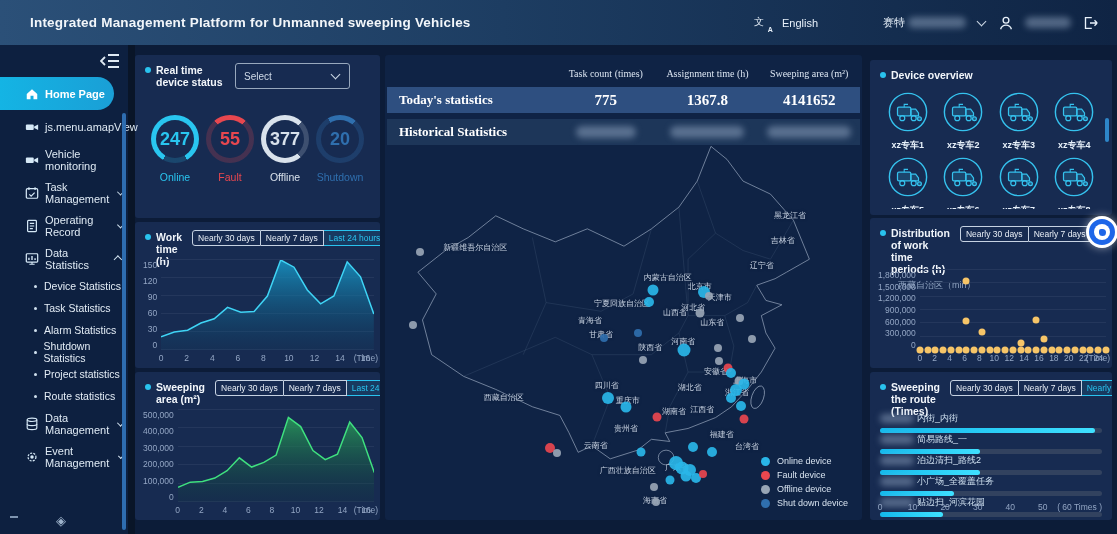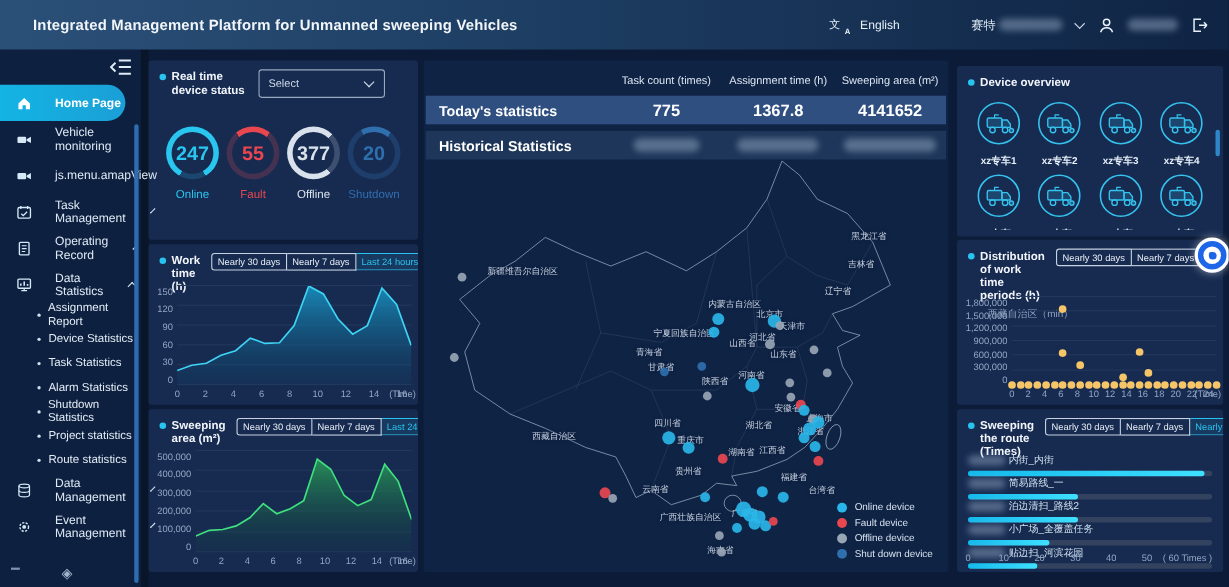--- a/index.html
+++ b/index.html
@@ -19,21 +19,21 @@
   .blurred { display:inline-block; background:rgba(165,185,210,.45); border-radius:6px; filter:blur(3px); }
   .chev { width:7px; height:7px; border-right:1.5px solid #cdd9e6; border-bottom:1.5px solid #cdd9e6; transform:rotate(45deg); margin:0 2px 3px 2px;}
   .hicon { width:18px; height:18px; }
   .hicon svg { width:100%; height:100%; }
 
   
   #sidebar { position:absolute; left:0; top:45px; width:128px; height:489px; background:#0d2040; z-index:20;}
   #collapse { position:absolute; right:8px; top:8px; width:20px; height:16px; cursor:pointer;}
   #sidebar-scroll { position:absolute; right:2px; top:68px; bottom:4px; width:4px; background:#2e6db0; border-radius:2px;}
   #nav { position:absolute; left:0; top:32px; width:122px; }
-  .nav-item { display:flex; align-items:center; height:33px; padding-left:14px; color:#dfeaf4; font-size:11px; cursor:pointer; gap:21px;}
+  .nav-item { display:flex; align-items:center; height:33px; padding-left:24px; color:#dfeaf4; font-size:11px; cursor:pointer; gap:6px;}
   .nav-item .nicon { width:15px; height:15px; flex:0 0 15px; display:flex; align-items:center; justify-content:center;}
   .nav-item .nicon svg { width:14px; height:14px;}
   .nav-item.active { background:linear-gradient(90deg,#14b4e4,#1a9fd6); border-radius:0 17px 17px 0; color:#ffffff; font-weight:bold; width:114px;}
   .nav-item .nchev { margin-left:2px; width:6px; height:6px; border-right:1.2px solid #cfe0ee; border-bottom:1.2px solid #cfe0ee;}
   .nav-item .nchev.down { transform:rotate(45deg) translateY(-2px);}
   .nav-item .nchev.up { transform:rotate(-135deg) translateY(-1px);}
   .nav-sub { display:flex; align-items:center; height:22px; padding-left:34px; color:#e3ecf5; font-size:10.5px; cursor:pointer; gap:7px;}
   .nav-sub .dot { width:3px; height:3px; background:#cfe0ee; border-radius:50%;}
   #gem { position:absolute; bottom:6px; left:56px; color:#9fb4cc; font-size:13px;}
   #dash-mini { position:absolute; bottom:16px; left:10px; width:8px; height:2px; background:#7e94b0;}
@@ -67,21 +67,21 @@
   .plot svg.series { position:absolute; inset:0; width:100%; height:100%;}
   .gline { position:absolute; left:0; right:0; height:1px; background:#24375c;}
   .xticks { height:14px; position:relative; color:#93a6c4; font-size:8.5px;}
   .xticks span { position:absolute; transform:translateX(-50%); top:3px;}
   .xticks .xunit { transform:none; right:-4px; top:3px; position:absolute;}
   .sub-axis-label { color:#8fa3c0; font-size:9px; padding:4px 0 0 28px;}
   .scatter-dot { position:absolute; width:7px; height:7px; border-radius:50%; background:#f6c568; transform:translate(-50%,50%);}
 
   
   #stats { position:absolute; left:0; top:0; right:0; padding:8px 2px 0 2px; z-index:5;}
-  .srow { display:grid; grid-template-columns:168px 1fr 1fr 1fr; align-items:center;}
+  .srow { display:grid; grid-template-columns:168px 1fr 1fr 1fr; align-items:center;font-family:Liberation Serif, serif;}
   .srow.headr { color:#dbe5f1; font-size:10px; height:20px;}
   .srow.today { background:#2e4f80; height:26px; margin-top:4px; color:#ffffff;}
   .srow.hist { background:#1d3659; height:26px; margin-top:6px; color:#ffffff;}
   .srow .rlabel { font-size:13px; font-weight:bold; padding-left:12px;}
   .srow .cell { text-align:center; font-size:15px; font-weight:bold;}
   .srow.headr .cell { font-size:10px; font-weight:normal;}
   .srow .bcell { display:flex; justify-content:center;}
 
   
   #map-outline { position:absolute; left:2%; top:16%; width:96%; height:84%;}
@@ -166,30 +166,30 @@
           </span>
           <span>Home Page</span>
         </div>
         <div class="nav-item">
           <span class="nicon">
             <svg viewBox="0 0 16 16">
               <rect x="1" y="5" width="9" height="6.5" rx="1.2" fill="#d6e9f7"></rect>
               <path d="M10.5 7.5 15 5v6.5l-4.5-2.5Z" fill="#d6e9f7"></path>
             </svg>
           </span>
-          <span>Vehicle monitoring</span>
+          <span>js.menu.amapView</span>
         </div>
         <div class="nav-item">
           <span class="nicon">
             <svg viewBox="0 0 16 16">
               <rect x="1" y="5" width="9" height="6.5" rx="1.2" fill="#d6e9f7"></rect>
               <path d="M10.5 7.5 15 5v6.5l-4.5-2.5Z" fill="#d6e9f7"></path>
             </svg>
           </span>
-          <span>js.menu.amapView</span>
+          <span>Vehicle monitoring</span>
         </div>
         <div class="nav-item">
           <span class="nicon">
             <svg viewBox="0 0 16 16">
               <rect x="1.5" y="3" width="13" height="11" rx="1.5" fill="none" stroke="#d6e9f7" stroke-width="1.4"></rect>
               <path d="M4.5 1.5v3M11.5 1.5v3" stroke="#d6e9f7" stroke-width="1.4"></path>
               <path d="m5 9.5 2 2 4-4" fill="none" stroke="#d6e9f7" stroke-width="1.4"></path>
             </svg>
           </span>
           <span>Task Management</span>
@@ -208,24 +208,20 @@
         <div class="nav-item">
           <span class="nicon">
             <svg viewBox="0 0 16 16">
               <rect x="1.5" y="2" width="13" height="9.5" rx="1" fill="none" stroke="#d6e9f7" stroke-width="1.4"></rect>
               <path d="M4.5 9V6.5M8 9V4.5M11.5 9V7" stroke="#d6e9f7" stroke-width="1.6"></path>
               <path d="M8 11.5V14M5 14h6" stroke="#d6e9f7" stroke-width="1.3"></path>
             </svg>
           </span>
           <span>Data Statistics</span>
           <span class="nchev up"></span>
-        </div>
-        <div class="nav-sub">
-          <span class="dot"></span>
-          <span>Assignment Report</span>
         </div>
         <div class="nav-sub">
           <span class="dot"></span>
           <span>Device Statistics</span>
         </div>
         <div class="nav-sub">
           <span class="dot"></span>
           <span>Task Statistics</span>
         </div>
         <div class="nav-sub">

